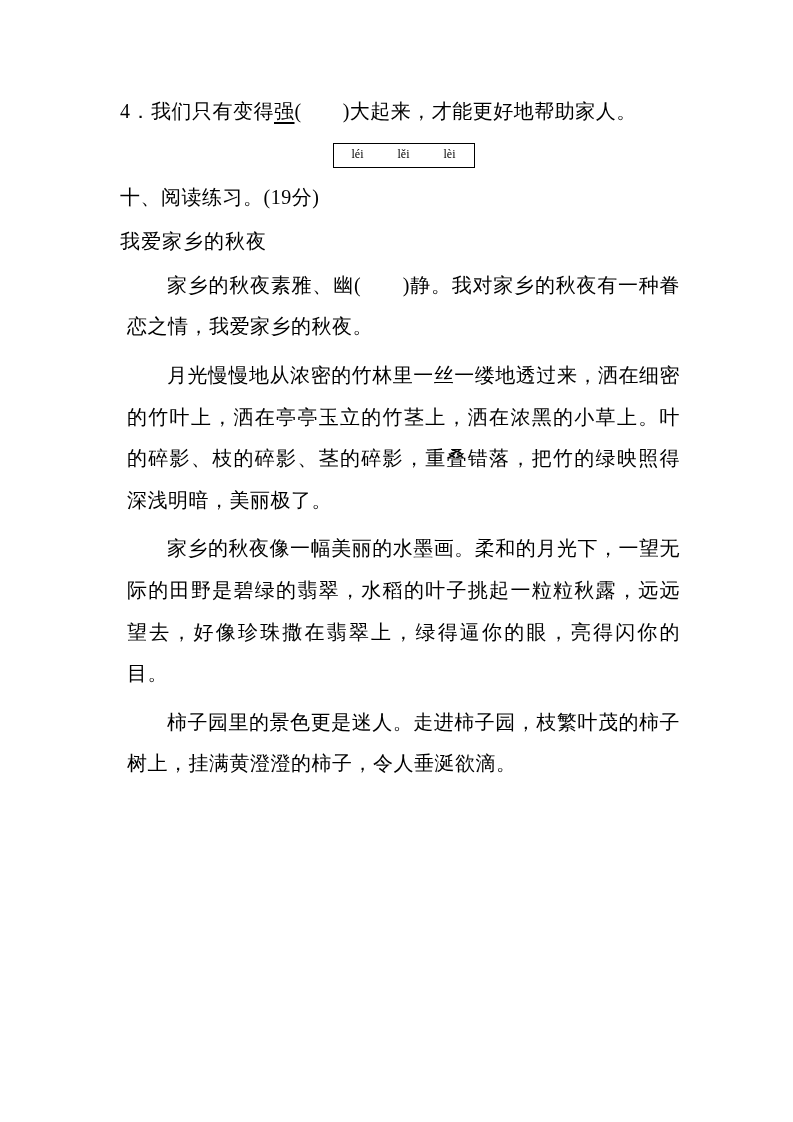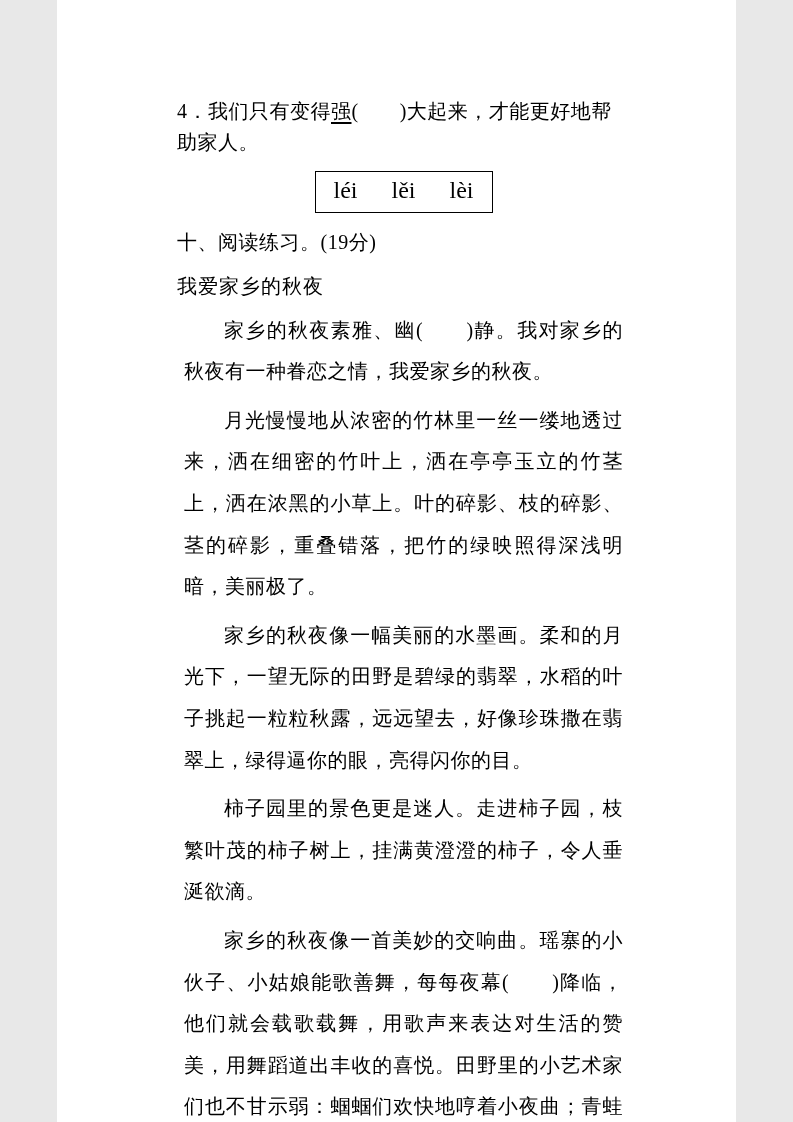--- a/index.html
+++ b/index.html
@@ -2,21 +2,21 @@
 <html><head>
 <meta charset="utf-8">
 <style>
   html, body {
     margin: 0;
     padding: 0;
     background: #e8e8e8;
   }
   .page {
     position: relative;
-    width: 679px;
+    width: 793px;
     height: 1122px;
     margin: 0 auto;
     background: #ffffff;
     box-sizing: border-box;
     padding: 96px 106px 40px 120px;
     font-family: "Liberation Serif", "DejaVu Serif", serif;
     font-size: 20px;
     color: #000000;
     overflow: hidden;
   }
@@ -32,21 +32,21 @@
   }
   .pinyin-box-wrap {
     text-align: center;
     margin: 4px 0 14px 0;
   }
   .pinyin-box {
     display: inline-flex;
     gap: 34px;
     border: 1px solid #000000;
     padding: 2px 18px 4px 18px;
-    font-size: 24px;
+    font-size: 12px;
     line-height: 1.4;
   }
   .section-heading {
     line-height: 1.55;
     margin: 6px 0 12px 0;
     letter-spacing: 0.5px;
   }
   .reading-title {
     line-height: 1.6;
     margin: 2px 0 8px 0;
@@ -82,15 +82,14 @@
   <div class="reading-title">我爱家乡的秋夜</div>
 
   <p class="para">家乡的秋夜素雅、幽(　　)静。我对家乡的秋夜有一种眷恋之情，我爱家乡的秋夜。</p>
 
   <p class="para">月光慢慢地从浓密的竹林里一丝一缕地透过来，洒在细密的竹叶上，洒在亭亭玉立的竹茎上，洒在浓黑的小草上。叶的碎影、枝的碎影、茎的碎影，重叠错落，把竹的绿映照得深浅明暗，美丽极了。</p>
 
   <p class="para">家乡的秋夜像一幅美丽的水墨画。柔和的月光下，一望无际的田野是碧绿的翡翠，水稻的叶子挑起一粒粒秋露，远远望去，好像珍珠撒在翡翠上，绿得逼你的眼，亮得闪你的目。</p>
 
   <p class="para">柿子园里的景色更是迷人。走进柿子园，枝繁叶茂的柿子树上，挂满黄澄澄的柿子，令人垂涎欲滴。</p>
 
-  <p class="para">家乡的秋夜像一首美妙的交响曲。瑶寨的小伙子、小姑娘能歌善舞，每每夜幕(　　)降临，他们就会载歌载舞，用歌声来表达对生活的赞美，用舞蹈道出丰收的喜悦。田野里的小艺术家们也不甘示弱：蝈蝈们欢快地哼着小夜曲；青蛙以男高音唱着那粗犷嘹亮的歌儿；蟋蟀们更是尽情地伴奏，构成了一首美妙绝伦的交响曲。这声音在空旷(　　)的山野间回荡，如春蚕的咀嚼声，似清风拂过杨柳，又似草原</p>
 
 </div>
 
 </body></html>

